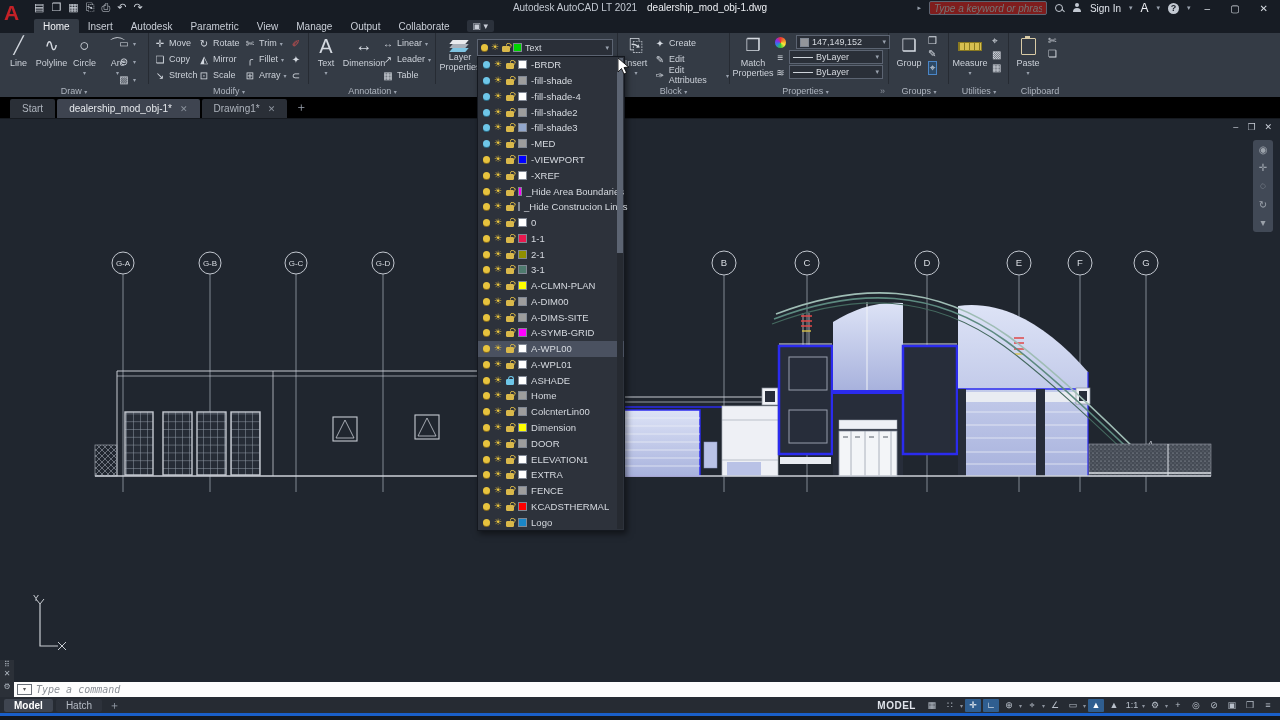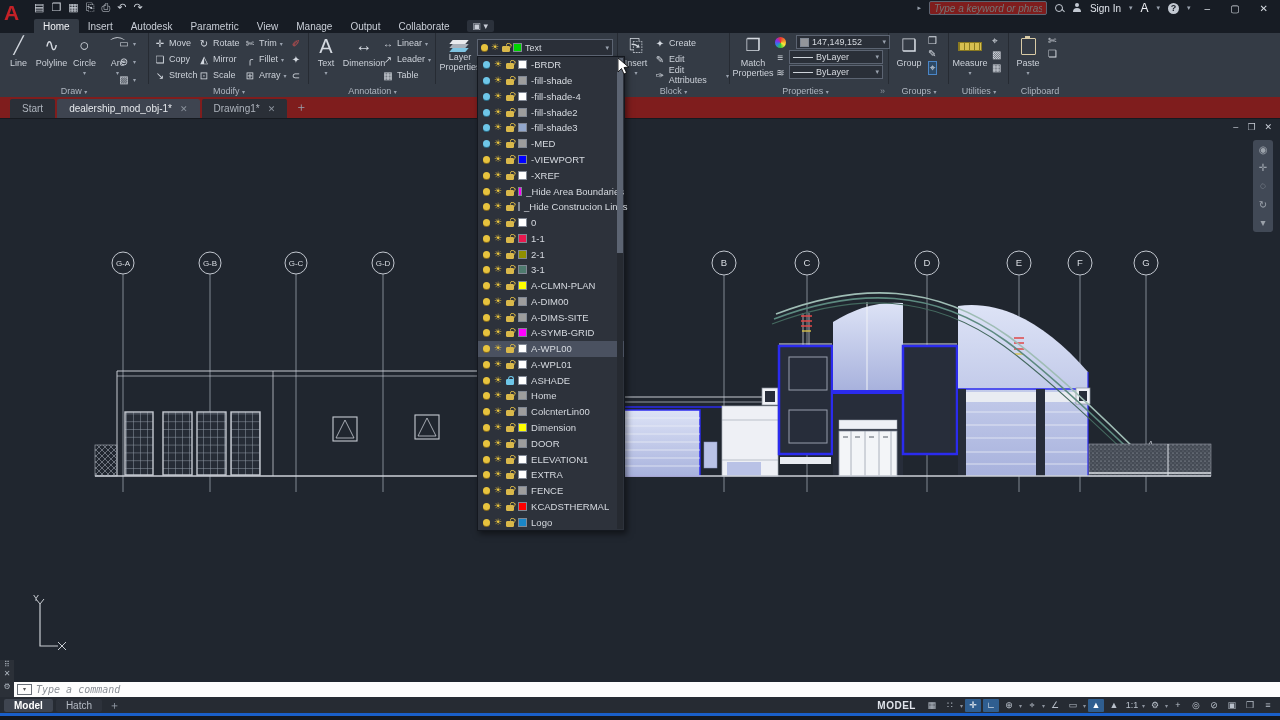--- a/index.html
+++ b/index.html
@@ -51,21 +51,21 @@
   .clipicon{position:relative;width:13px;height:15px;border:1.5px solid #d9cba6;border-radius:1px;background:transparent;}
   .clipicon::before{content:"";position:absolute;left:3px;top:-3px;width:5px;height:3px;background:#d9cba6;}
   .layericon{position:relative;width:18px;height:12px;margin-top:6px;}
   .layericon i{position:absolute;left:0;width:16px;height:4px;background:#cfd4db;transform:skewX(-40deg);}
   .layericon i:nth-child(1){top:0;background:#e8eaee;}
   .layericon i:nth-child(2){top:4px;background:#aab1bb;}
   .layericon i:nth-child(3){top:8px;background:#7ec4e2;}
   .colorwheel{width:11px;height:11px;border-radius:50%;background:conic-gradient(#e33,#ee8a2a,#ffe93a,#37c837,#2a7fe8,#8a2ae8,#e33);}
 
   
-  #filetabs{position:absolute;left:0;top:97px;width:1280px;height:22px;background:#7f1d1d;display:flex;align-items:flex-end;padding-left:10px;box-sizing:border-box;border-bottom:1px solid #161a20;}
+  #filetabs{position:absolute;left:0;top:97px;width:1280px;height:22px;background:#000000;display:flex;align-items:flex-end;padding-left:10px;box-sizing:border-box;border-bottom:1px solid #161a20;}
   .ftab{display:flex;align-items:center;gap:8px;font-size:10px;height:19px;padding:0 12px;background:#2a2f37;color:#aeb4bd;margin-right:2px;border-radius:2px 2px 0 0;}
   .ftab.active{background:#3e4450;color:#e6e9ed;}
   .ftab .x{font-size:9px;color:#8b929c;}
   .ftab-plus{font-size:12px;color:#9aa2ae;margin-left:6px;padding-bottom:2px;}
 
   
   #canvas{position:absolute;left:0;top:119px;width:1280px;height:541px;background:#20262f;overflow:hidden;}
   #dwg{position:absolute;left:0;top:0;}
   #caption{position:absolute;left:98px;top:413px;font-size:31px;font-weight:bold;letter-spacing:1px;}
   #dwgwinbtns{position:absolute;right:8px;top:3px;display:flex;gap:9px;font-size:9px;color:#c9ced7;}
@@ -121,20 +121,23 @@
   <div id="titlebar">
     <div id="qat">
         <span class="qicon">▤</span>
         <span class="qicon">❐</span>
         <span class="qicon">▦</span>
         <span class="qicon">⎘</span>
         <span class="qicon">⎙</span>
         <span class="qicon">↶</span>
         <span class="qicon">↷</span>
       </div>
+    <div id="apptitle">
+      <span>Autodesk AutoCAD LT 2021</span><b>dealership_mod_obj-1.dwg</b>
+    </div>
     <div id="tb-right">
       <span class="caret">▸</span>
       <input id="searchbox" placeholder="Type a keyword or phrase" style="">
       <span class="mag"></span>
       <span class="person"></span>
       <span style="color:#dfe3ea;">Sign In</span>
       <span class="caret">▾</span>
       <span style="color:#eef0f4;font-size:12px;">A</span>
       <span class="caret">▾</span>
       <span class="helpicon">?</span>

